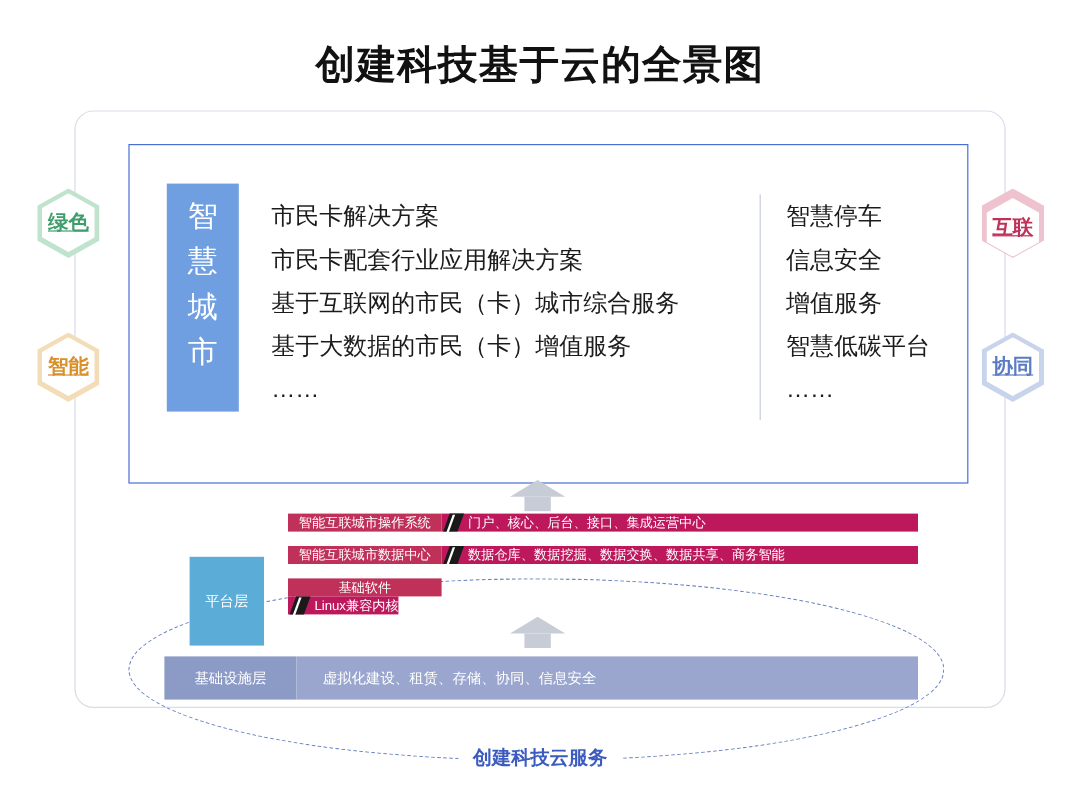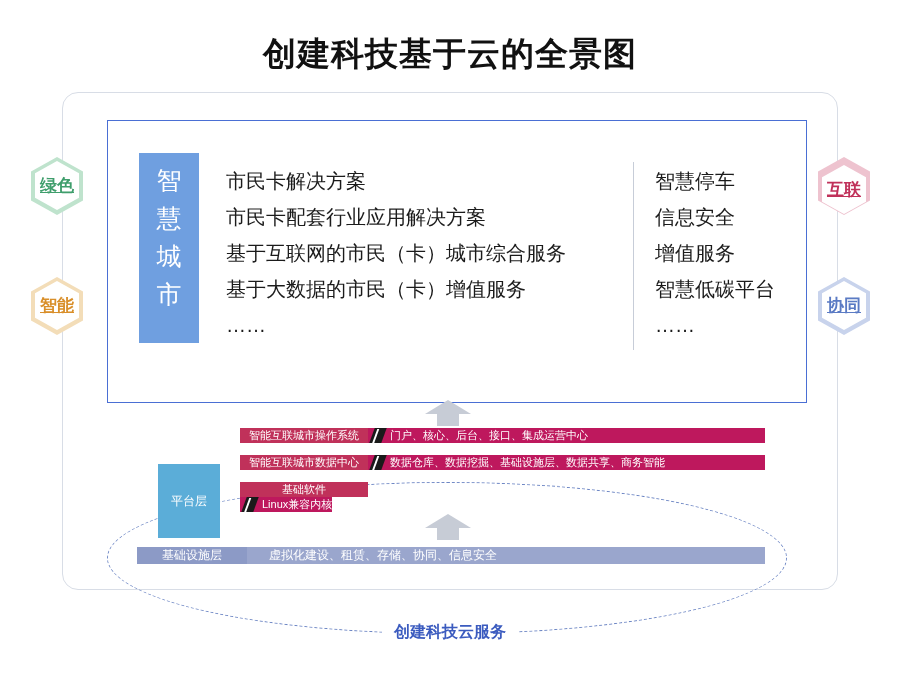--- a/index.html
+++ b/index.html
@@ -212,21 +212,21 @@
   .tag-w1 { width: 128px; }
   .tag-w2 { width: 128px; }
   .tag-w3 { width: 128px; }
 
   
   .infra-row {
     position: absolute;
     left: 137px;
     top: 547px;
     width: 628px;
-    height: 17px;
+    height: 36px;
     display: flex;
   }
   .infra-tag {
     width: 110px;
     background: #8c9ac6;
     color: #ffffff;
     font-size: 12px;
     display: flex;
     align-items: center;
     justify-content: center;
@@ -378,21 +378,21 @@
     <div class="row-body">
       <div class="slash"></div>
       <span>门户、核心、后台、接口、集成运营中心</span>
     </div>
   </div>
 
   <div class="row row2">
     <div class="row-tag tag-w2">智能互联城市数据中心</div>
     <div class="row-body">
       <div class="slash"></div>
-      <span>数据仓库、数据挖掘、基础设施层、数据共享、商务智能</span>
+      <span>数据仓库、数据挖掘、数据交换、数据共享、商务智能</span>
     </div>
   </div>
 
   <div class="row row3">
     <div class="row-tag tag-w3">基础软件</div>
     <div class="row-body">
       <div class="slash"></div>
       <span>Linux兼容内核</span>
     </div>
   </div>

